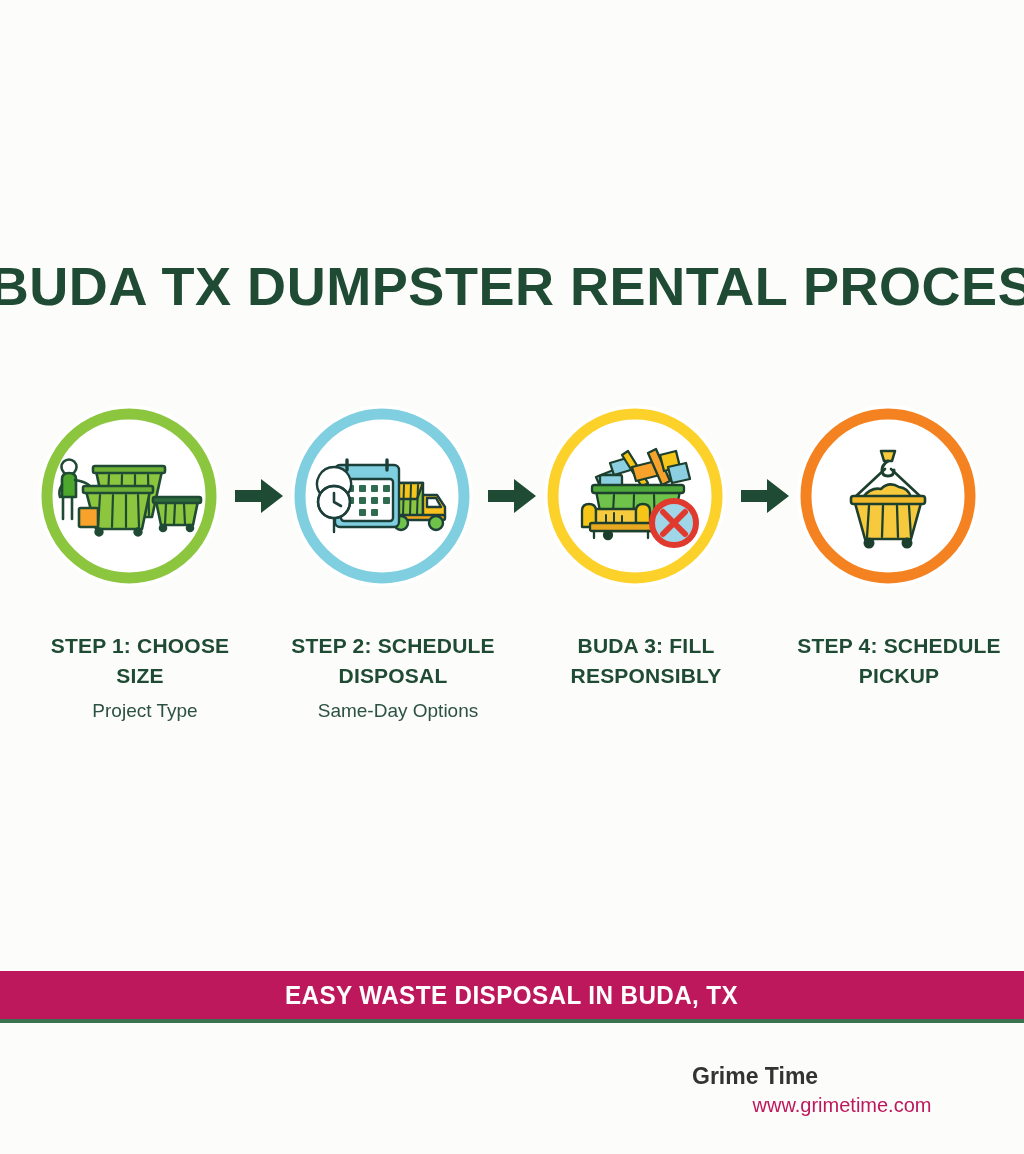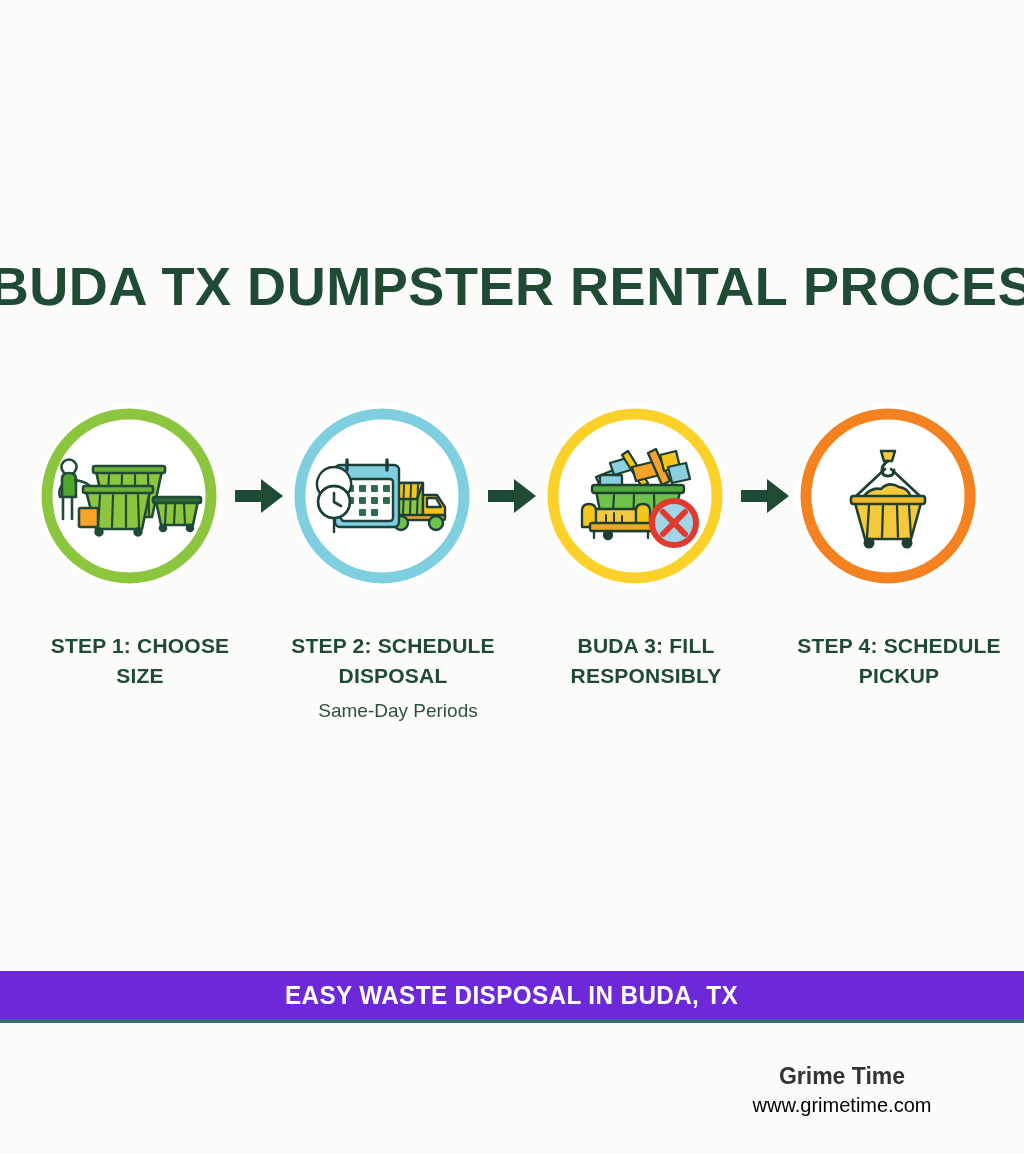--- a/index.html
+++ b/index.html
@@ -100,21 +100,21 @@
     width: 215px;
   }
 
   
   .banner {
     position: absolute;
     left: 0;
     top: 971px;
     width: 1024px;
     height: 52px;
-    background: #6d28d9;
+    background: #be185d;
     border-bottom: 4px solid #3b7350;
     display: flex;
     align-items: center;
     justify-content: center;
   }
 
   .banner-text {
     font-family: "Liberation Sans Narrow", "Liberation Sans", sans-serif;
     font-size: 25px;
     font-weight: bold;
@@ -130,29 +130,29 @@
     top: 1063px;
     text-align: right;
     width: 300px;
   }
 
   .brand-name {
     font-family: "Liberation Sans", sans-serif;
     font-size: 23px;
     font-weight: bold;
     color: #333333;
-    text-align: center;
+    text-align: left;
   }
 
   .brand-url {
     margin-top: 4px;
     font-family: "Liberation Sans", sans-serif;
     font-size: 20px;
     font-weight: normal;
-    color: #000000;
+    color: #be185d;
     text-align: center;
   }
 </style>
 </head>
 <body>
 
 <div class="infographic">
 
   <div class="title">BUDA TX DUMPSTER RENTAL PROCESS</div>
 
@@ -184,20 +184,21 @@
 
             <path d="M118 96 L160 96 L155 120 L123 120 Z" fill="#8cc63f"></path>
             <rect x="115" y="92" width="48" height="6" rx="2" fill="#2e6b3a"></rect>
             <path d="M128 99 l-1 20 M137 99 l-1 20 M146 99 l1 20" fill="none" stroke-width="2.2"></path>
             <circle cx="125" cy="123" r="3" fill="#1f4a33"></circle>
             <circle cx="152" cy="123" r="3" fill="#1f4a33"></circle>
           </g>
         </svg>
       </div>
       <div class="step-title">STEP 1: CHOOSE SIZE</div>
+      <div class="step-sub">Project Type</div>
     </div>
 
     <div class="arrow-wrap">
       <svg width="52" height="40" viewBox="0 0 52 40">
         <path d="M2 14 L28 14 L28 3 L50 20 L28 37 L28 26 L2 26 Z" fill="#1f4a33"></path>
       </svg>
     </div>
 
     <div class="step">
       <div class="circle">
@@ -233,21 +234,21 @@
 
             <path d="M43 96 a17 17 0 1 1 0.1 0 Z M43 113 l0 14" fill="#ffffff"></path>
             <circle cx="43" cy="97" r="16" fill="#ffffff"></circle>
             <path d="M43 113 L35 108 L51 108 Z" fill="#ffffff" stroke="none"></path>
             <circle cx="43" cy="97" r="16" fill="none"></circle>
             <path d="M43 88 l0 9 l7 4" fill="none" stroke-width="2.6"></path>
           </g>
         </svg>
       </div>
       <div class="step-title">STEP 2: SCHEDULE DISPOSAL</div>
-      <div class="step-sub">Same-Day Periods</div>
+      <div class="step-sub">Same-Day Options</div>
     </div>
 
     <div class="arrow-wrap">
       <svg width="52" height="40" viewBox="0 0 52 40">
         <path d="M2 14 L28 14 L28 3 L50 20 L28 37 L28 26 L2 26 Z" fill="#1f4a33"></path>
       </svg>
     </div>
 
     <div class="step">
       <div class="circle">

